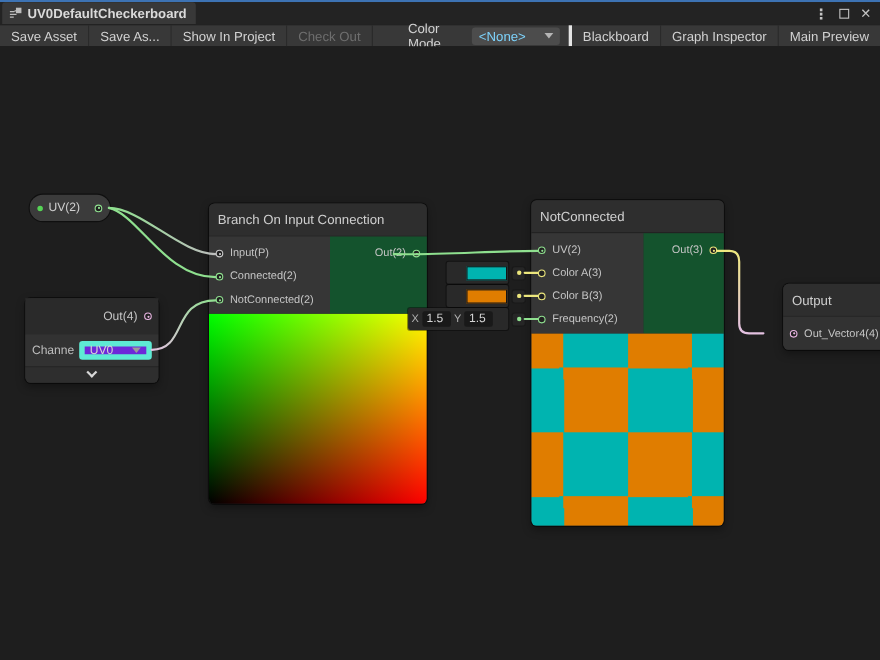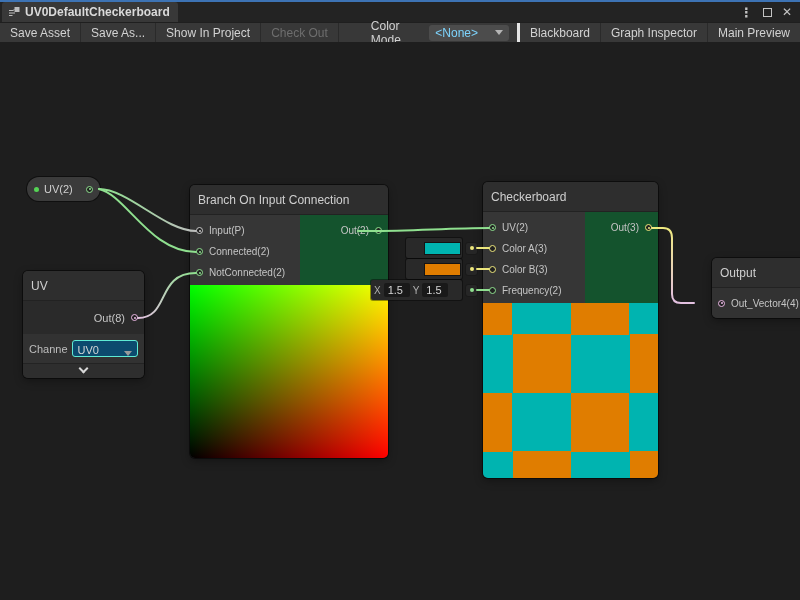--- a/index.html
+++ b/index.html
@@ -53,21 +53,21 @@
     background:repeating-conic-gradient(var(--color-a) 0 25%, var(--color-b) 0 50%);
     background-size:117px 117px;background-position:-29px -27px;}
   
   .pill{position:absolute;left:27px;top:135px;width:73px;height:24px;z-index:1;background:#3b3b3b;border-radius:12px;
     box-shadow:0 0 0 1px rgba(0,0,0,.5);display:flex;align-items:center;gap:5px;padding:0 7px;font-size:11px;color:#cfcfcf;}
   .pdot{width:5px;height:5px;border-radius:50%;background:#55d455;flex:0 0 auto;}
   
   .uvout-row{height:33px;display:flex;align-items:center;justify-content:flex-end;gap:6px;padding-right:6px;
     font-size:11px;color:#c5c5c5;background:#2a2a2a;}
   .chan-row{height:29px;display:flex;align-items:center;gap:4px;padding:0 6px;background:#323232;font-size:11px;color:#bdbdbd;}
-  .chan-drop{flex:1;height:17px;background:#0c4a6e;border:1px solid #5eead4;border-radius:3px;display:flex;align-items:flex-end;
+  .chan-drop{flex:1;height:17px;background:#6d28d9;border:5px solid #5eead4;border-radius:3px;display:flex;align-items:center;
     padding:0 5px;color:#d5d5d5;font-size:11px;}
   .chan-drop .darr{margin-left:auto;border-top-color:#9a9a9a;}
   .chev-bar{height:15px;background:#2e2e2e;border-top:1px solid #232323;border-radius:0 0 5px 5px;
     display:flex;align-items:flex-start;justify-content:center;}
   .chev{width:7px;height:7px;border-right:2px solid #d8d8d8;border-bottom:2px solid #d8d8d8;transform:rotate(45deg);margin-top:1px;}
   
   .widget{position:absolute;z-index:1;display:flex;align-items:center;gap:3px;height:20px;}
   .wbox{height:20px;background:#292929;border-radius:2px;display:flex;align-items:center;box-shadow:0 0 0 1px rgba(0,0,0,.4);}
   .wbox.color{width:56px;justify-content:flex-end;padding-right:1px;}
   .swatch{width:37px;height:13px;border:1px solid #141414;}
@@ -172,39 +172,38 @@
           <div class="prow out">
             <span class="plabel">Out(2)</span>
             <span class="ring connected c-green"></span>
           </div>
         </div>
       </div>
       <div class="uv-preview"></div>
     </div>
 
     <div class="node" style="left:23px;top:229px;width:121px;">
-      <div class="nhead">UV</div>
       <div class="uvout-row">
-        <span class="plabel">Out(8)</span>
+        <span class="plabel">Out(4)</span>
         <span class="ring connected c-pink"></span>
       </div>
       <div class="chan-row">
         <span>Channe</span>
         <div class="chan-drop">
           <span>UV0</span>
           <span class="darr"></span>
         </div>
       </div>
       <div class="chev-bar">
         <span class="chev"></span>
       </div>
     </div>
 
     <div class="node" style="left:483px;top:140px;width:175px;">
-      <div class="nhead">Checkerboard</div>
+      <div class="nhead">NotConnected</div>
       <div class="nbody" style="height:91px;">
         <div class="ncol-in" style="width:102px;">
           <div class="prow">
             <span class="ring connected c-green"></span>
             <span class="plabel">UV(2)</span>
           </div>
           <div class="prow">
             <span class="ring c-yellow"></span>
             <span class="plabel">Color A(3)</span>
           </div>

